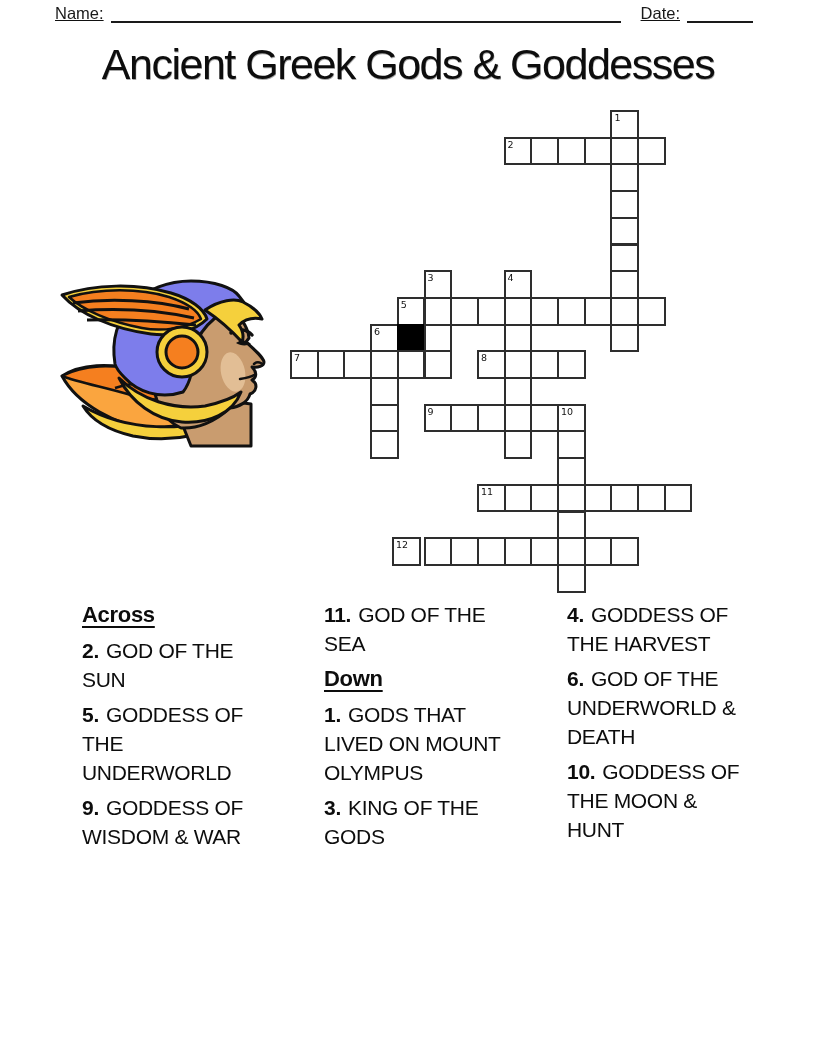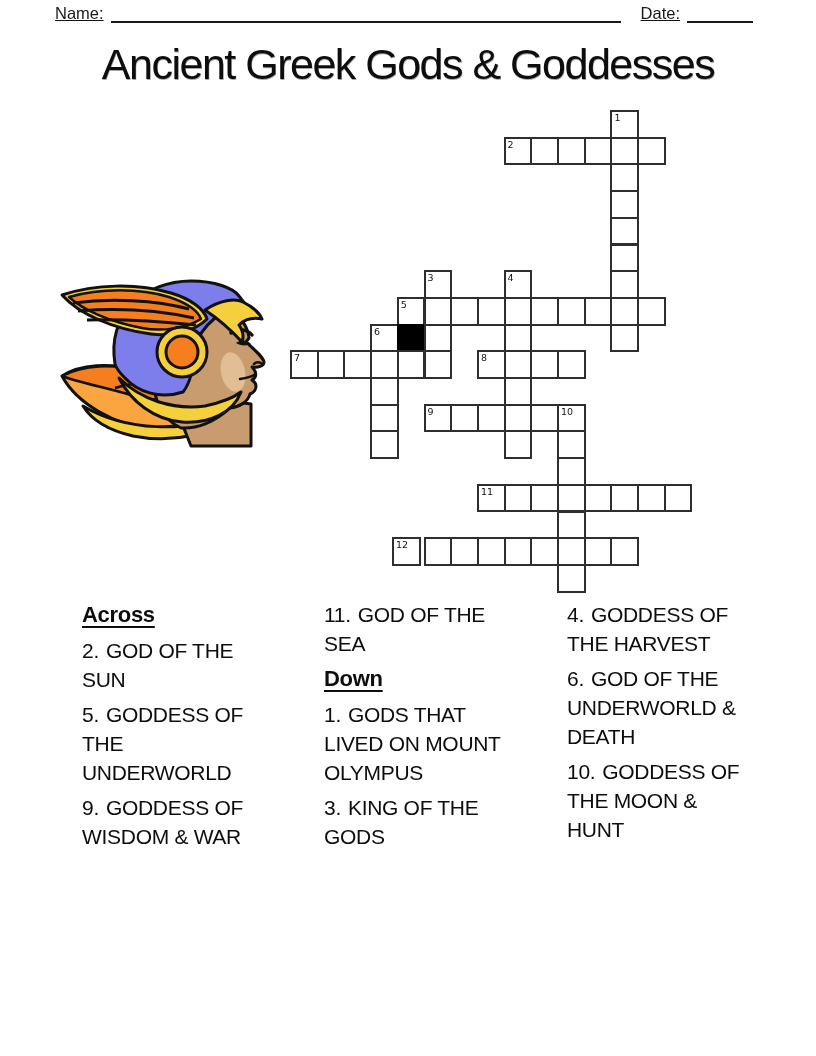--- a/index.html
+++ b/index.html
@@ -26,21 +26,21 @@
   
   .art{position:absolute;left:55px;top:276px;width:220px;height:172px;}
   
   .clue-col{position:absolute;top:600px;font-size:21px;letter-spacing:-0.3px;color:#0d0d0d;margin-left:34px;}
   .col1{left:48px;width:200px;}
   .col2{left:290px;width:210px;}
   .col3{left:533px;width:205px;}
   .clue-heading{font-size:22px;font-weight:bold;line-height:29px;margin-bottom:7px;
                 text-decoration:underline;text-decoration-thickness:2px;text-underline-offset:4px;}
   .clue{line-height:29px;margin-bottom:6px;}
-  .clue-num{font-weight:normal;margin-right:7px;}
+  .clue-num{font-weight:bold;margin-right:7px;}
   .clue-text{white-space:pre-line;}
 </style>
 </head>
 <body>
 
 <div class="page">
 
   <div class="head-row">
     <span class="head-label">Name:</span>
     <span class="blankline name-line"></span>

